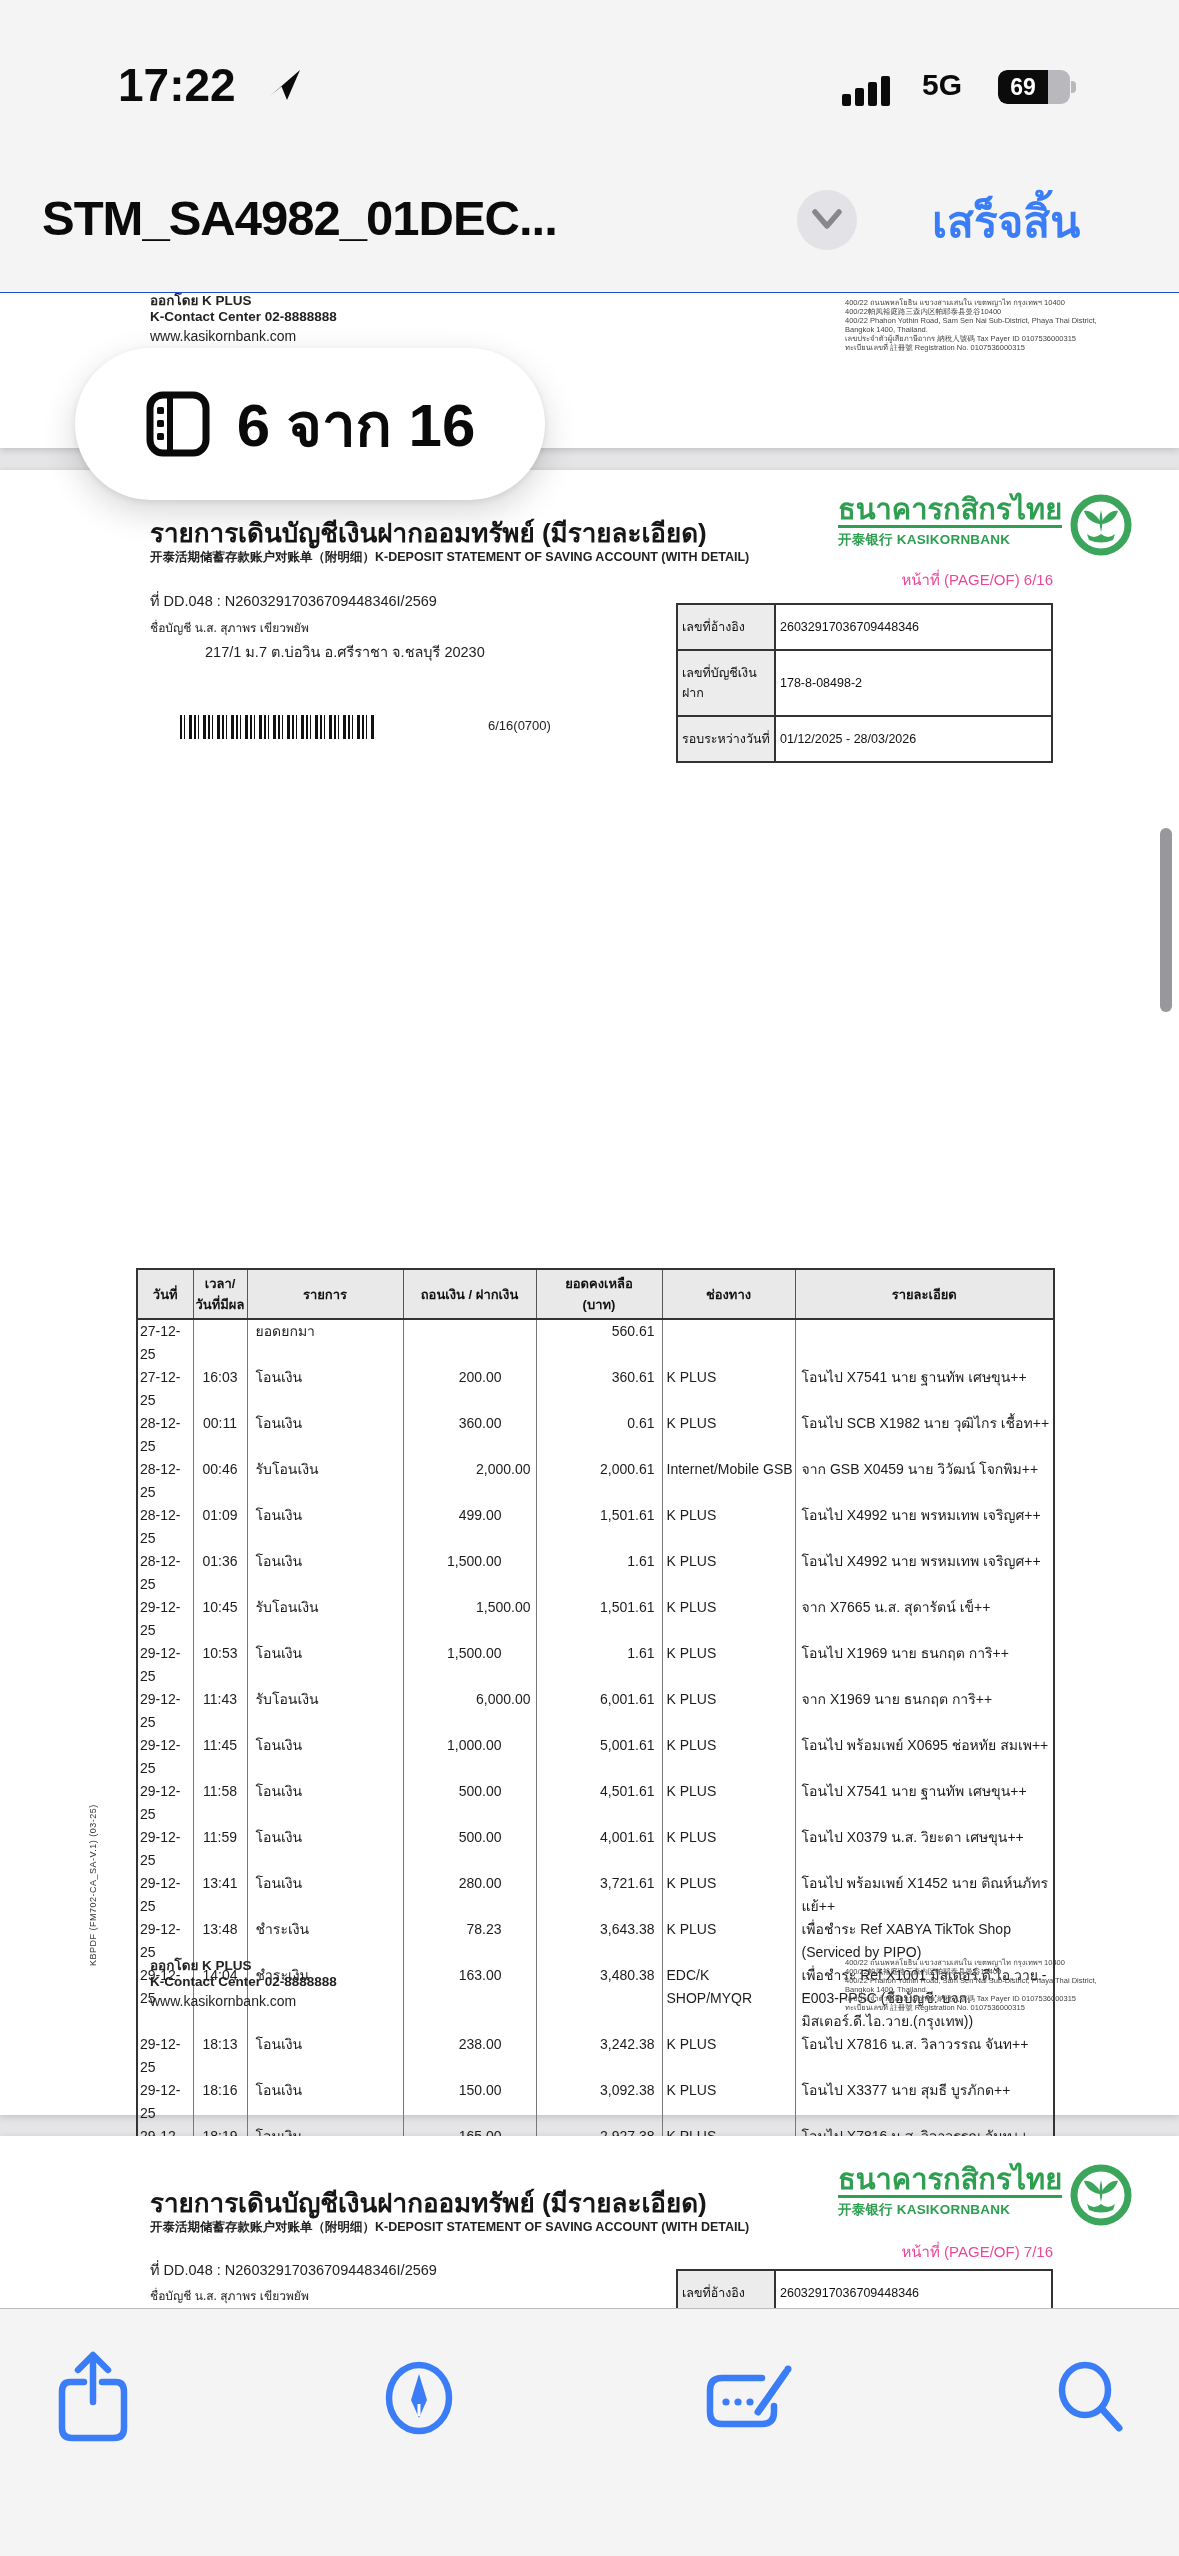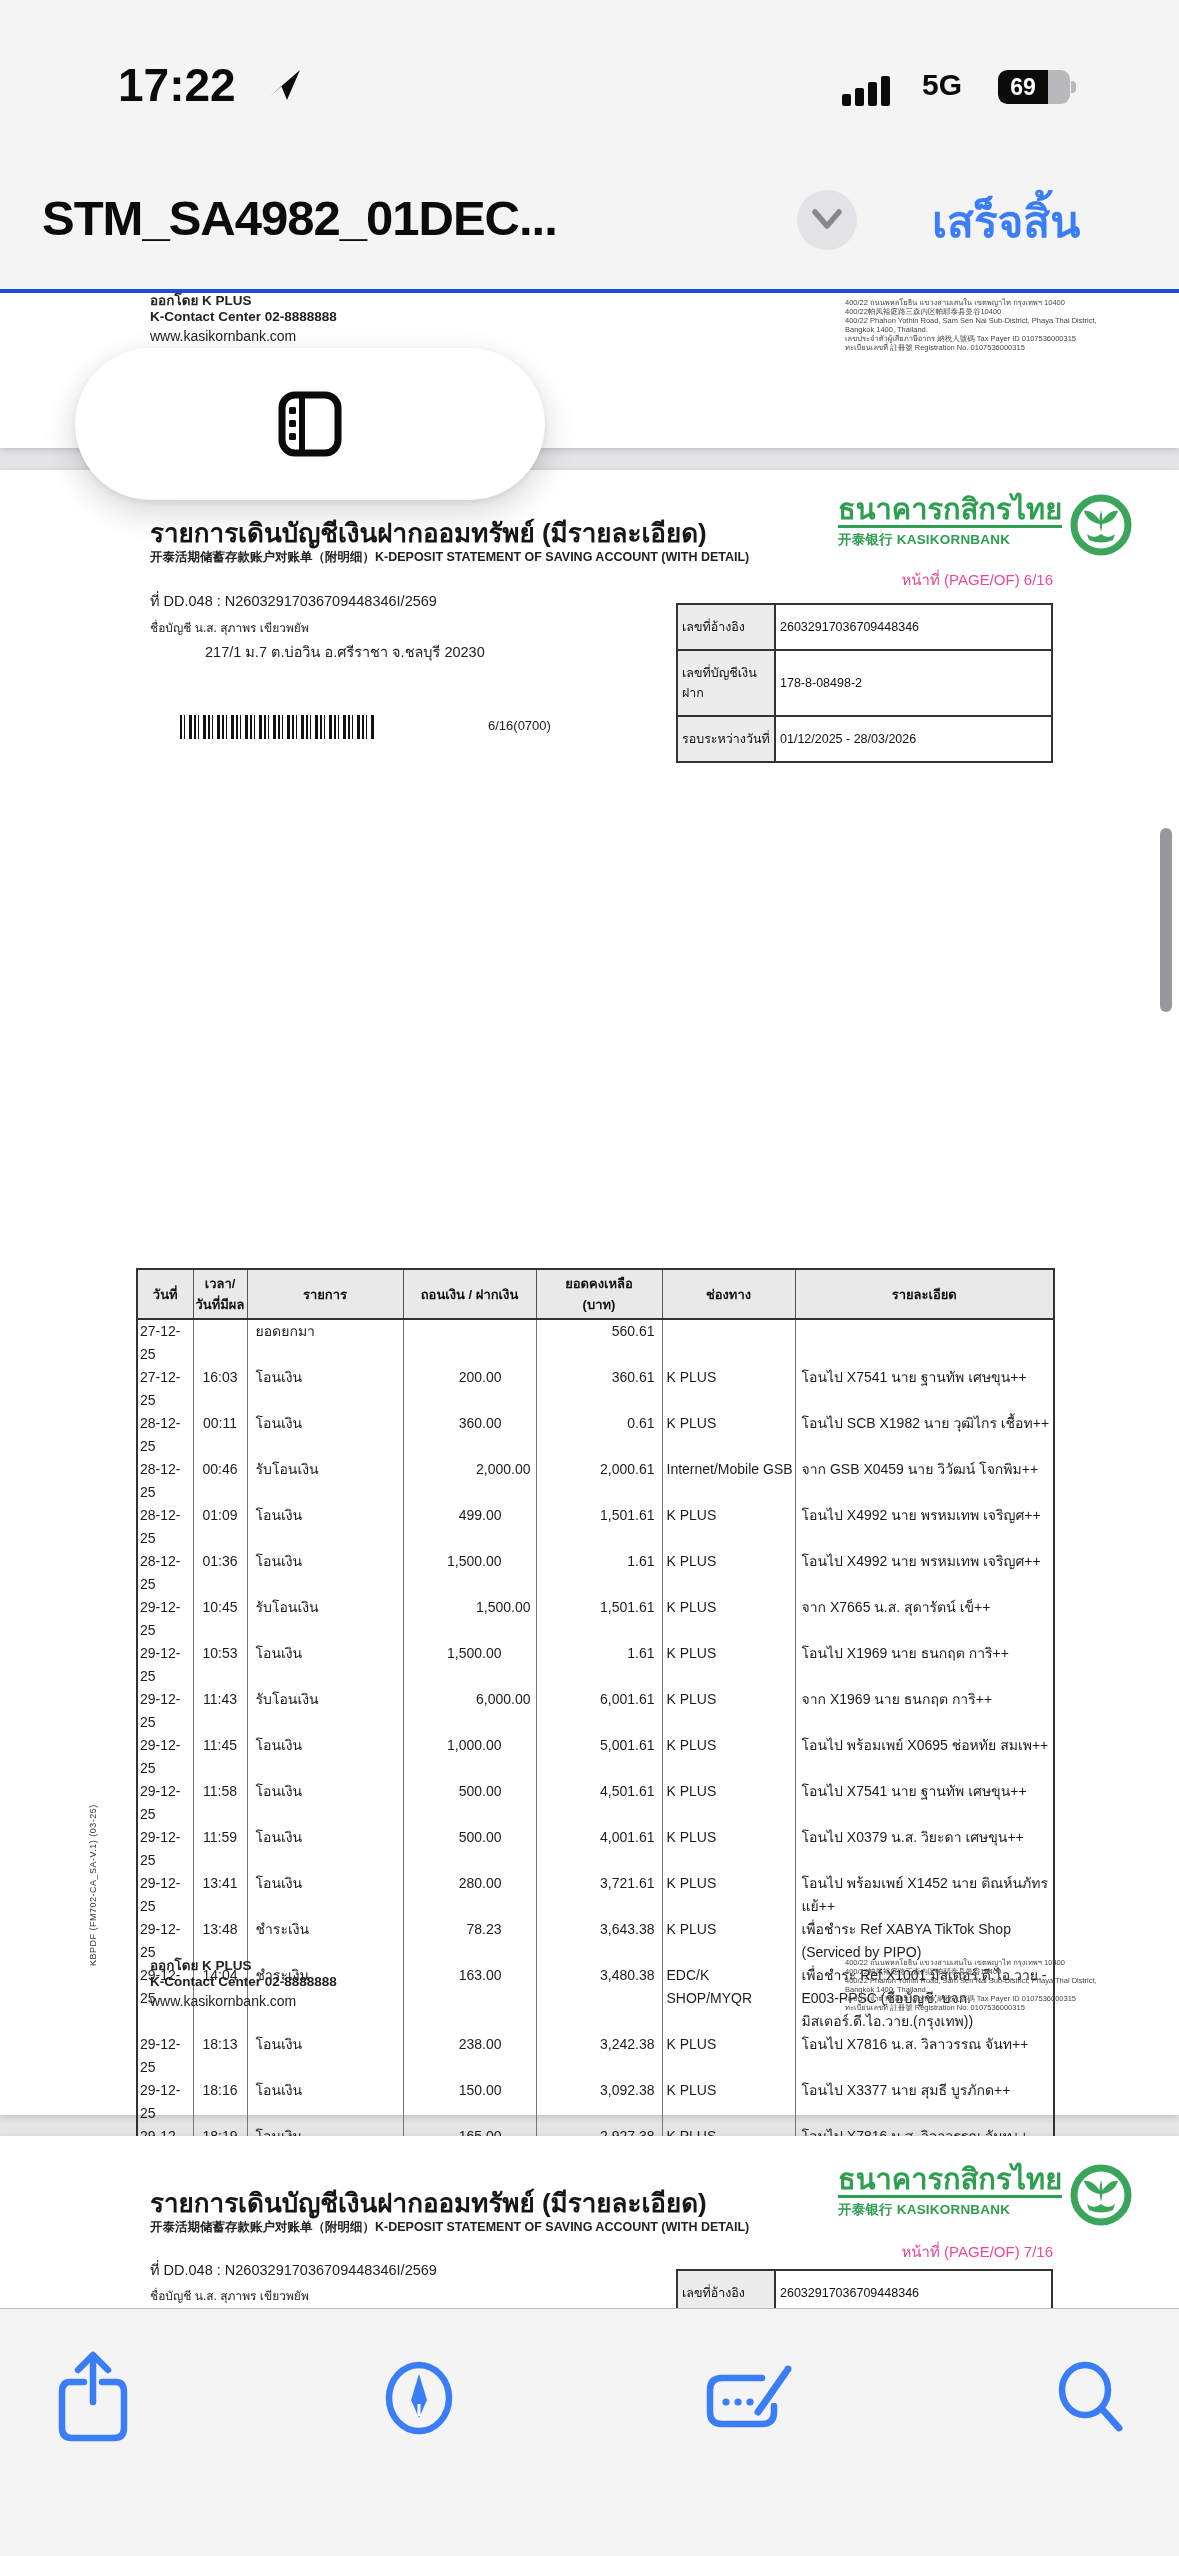--- a/index.html
+++ b/index.html
@@ -4,21 +4,21 @@
 <style>
   * { margin:0; padding:0; box-sizing:border-box; }
   html,body { width:1179px; height:2556px; }
   body {
     position:relative; overflow:hidden;
     background:#e5e5e7;
     font-family:"Liberation Sans","DejaVu Sans",sans-serif;
     color:#111;
   }
   
-  .top-chrome { position:absolute; left:0; top:0; width:1179px; height:293px; background:#f4f4f5; z-index:40; border-bottom:4px solid #1d4ed8; }
+  .top-chrome { position:absolute; left:0; top:0; width:1179px; height:293px; background:#f4f4f5; z-index:40; border-bottom:1px solid #1d4ed8; }
   .time { position:absolute; left:118px; top:58px; font-size:46px; font-weight:700; letter-spacing:0; color:#0b0b0c; }
   .loc-arrow { position:absolute; left:268px; top:68px; }
   .sig { position:absolute; left:842px; top:74px; width:66px; height:32px; }
   .sig i { position:absolute; bottom:0; width:9px; background:#0b0b0c; border-radius:2px; }
   .net { position:absolute; left:922px; top:68px; font-size:30px; font-weight:600; color:#0b0b0c; }
   .battery { position:absolute; left:998px; top:70px; width:78px; height:34px; }
   .batt-body { position:absolute; left:0; top:0; width:72px; height:34px; border-radius:9px; background:#b9b9bd; overflow:hidden; }
   .batt-fill { position:absolute; left:0; top:0; width:50px; height:34px; background:#0b0b0c; border-radius:9px 0 0 9px; }
   .batt-pct { position:absolute; left:0; top:0; width:50px; height:34px; color:#fff; font-size:23px; font-weight:700; display:flex; align-items:center; justify-content:center; }
   .batt-nub { position:absolute; right:0; top:11px; width:5px; height:12px; background:#b9b9bd; border-radius:0 4px 4px 0; }
@@ -137,20 +137,21 @@
 <div class="page-pill">
   <span>
     <svg width="66" height="72" viewBox="0 0 66 72">
       <rect x="5" y="7" width="56" height="58" rx="13" fill="none" stroke="#0a0a0a" stroke-width="7"></rect>
       <line x1="25" y1="9" x2="25" y2="63" stroke="#0a0a0a" stroke-width="6"></line>
       <rect x="12" y="19" width="7" height="7" rx="1.5" fill="#0a0a0a"></rect>
       <rect x="12" y="32" width="7" height="7" rx="1.5" fill="#0a0a0a"></rect>
       <rect x="12" y="45" width="7" height="7" rx="1.5" fill="#0a0a0a"></rect>
     </svg>
   </span>
+  <span class="pill-text">6 จาก 16</span>
 </div>
 
 <div class="page page6">
   <div class="doc-title" style="top:42px">รายการเดินบัญชีเงินฝากออมทรัพย์ (มีรายละเอียด)</div>
   <div class="doc-sub" style="top:79px">开泰活期储蓄存款账户对账单（附明细）K-DEPOSIT STATEMENT OF SAVING ACCOUNT (WITH DETAIL)</div>
 
   <div class="logo" style="top:24px">
     <div class="logo-txt">
       <div class="logo-th">ธนาคารกสิกรไทย</div>
       <div class="logo-en">开泰银行 KASIKORNBANK</div>

